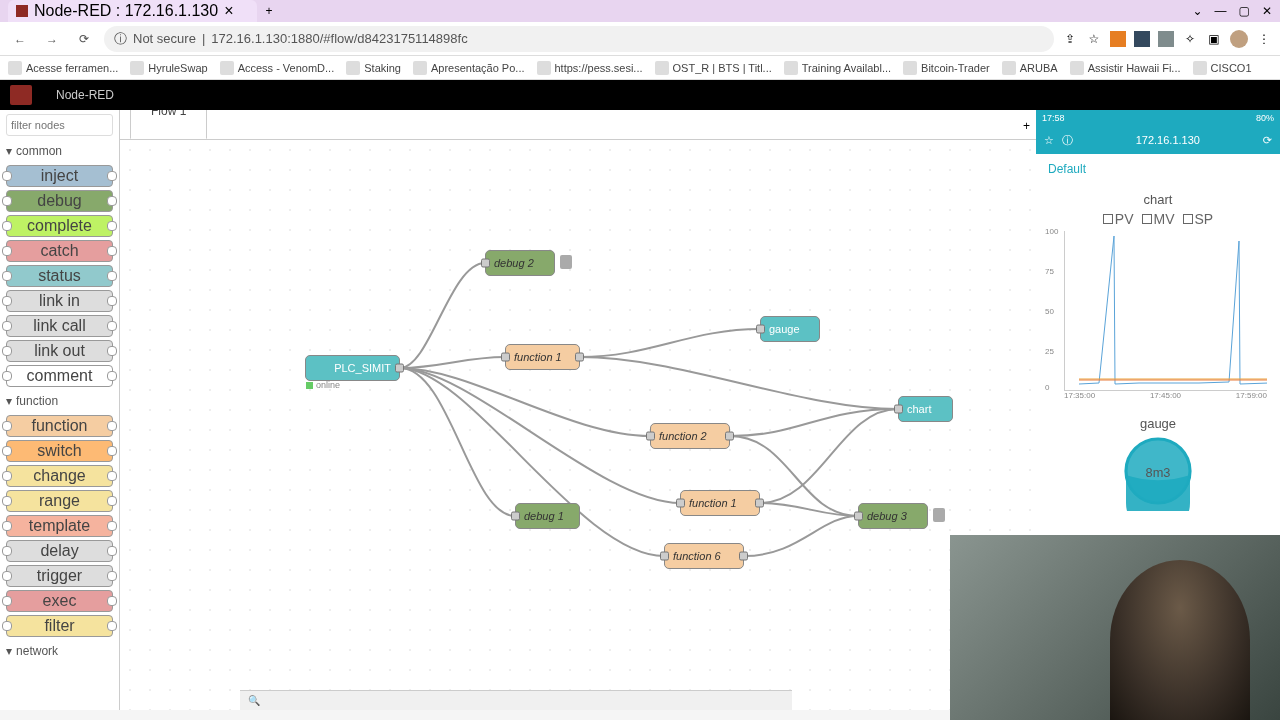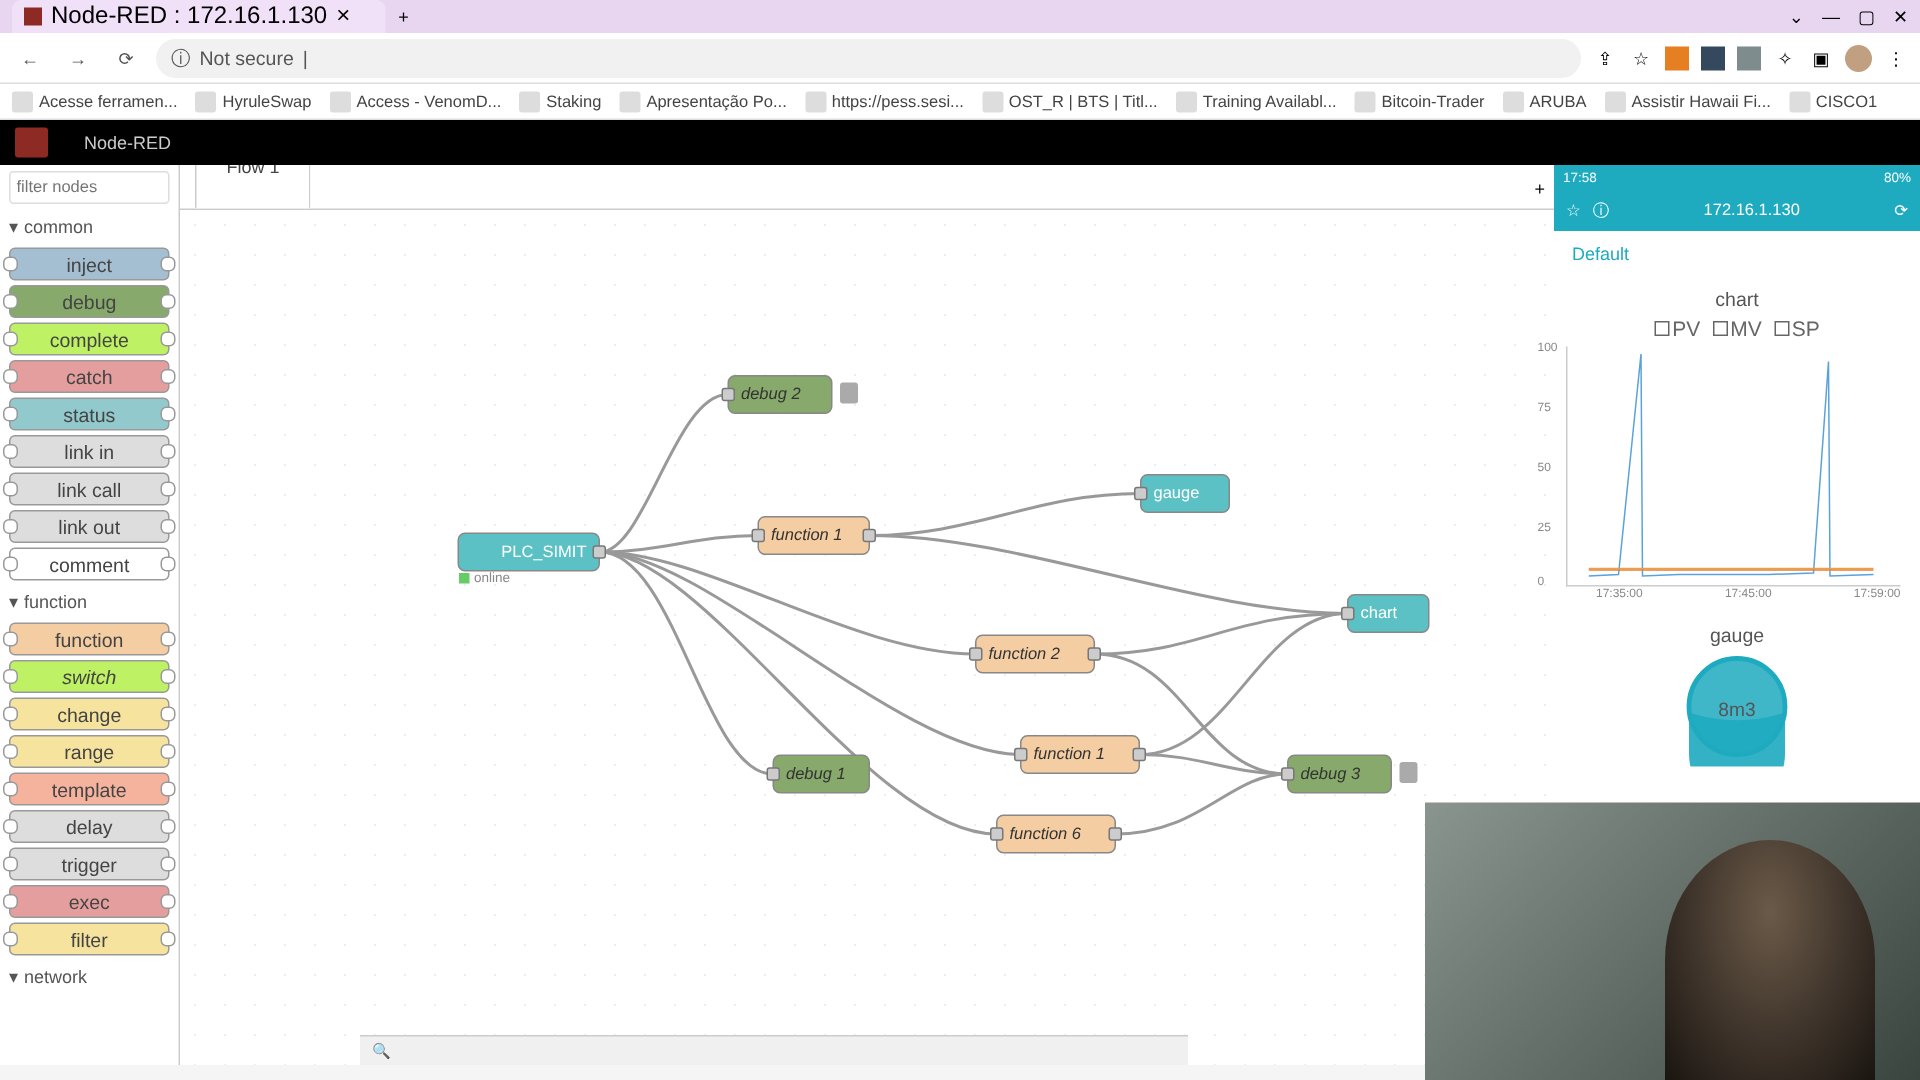--- a/index.html
+++ b/index.html
@@ -20,33 +20,33 @@
 .bm-ico { width: 14px; height: 14px; background: #ddd; border-radius: 2px; display: inline-block; }
 
 .app-header { height: 30px; background: #000; color: #ccc; display: flex; align-items: center; padding: 0 10px; gap: 24px; }
 .nr-logo { width: 22px; height: 20px; background: #8e2a24; border-radius: 2px; }
 
 .workspace { display: flex; height: calc(100% - 120px); position: relative; }
 
 .palette { width: 120px; background: #fff; border-right: 1px solid #ccc; overflow-y: auto; padding: 4px 6px; }
 .filter-box { width: 100%; height: 22px; border: 1px solid #ddd; border-radius: 3px; padding: 0 4px; font-size: 11px; color: #888; margin-bottom: 4px; }
 .cat-head { display: flex; align-items: center; gap: 4px; font-size: 12px; color: #555; padding: 4px 0; cursor: pointer; }
-.pnode { height: 22px; margin: 3px 0; border-radius: 4px; display: flex; align-items: center; justify-content: center; font-size: 13px; color: #444; border: 1px solid #999; position: relative; cursor: grab; }
+.pnode { height: 22px; margin: 3px 0; border-radius: 4px; display: flex; align-items: center; justify-content: center; font-size: 16px; color: #444; border: 1px solid #999; position: relative; cursor: grab; }
 .pnode::before, .pnode::after { content: ''; position: absolute; width: 8px; height: 8px; border-radius: 4px; background: #fff; border: 1px solid #999; top: 50%; transform: translateY(-50%); }
 .pnode::before { left: -5px; }
 .pnode::after { right: -5px; }
 .c-inject { background: #a5bfd2; }
 .c-debug { background: #87a96b; }
 .c-complete { background: #bef264; }
 .c-catch { background: #e59e9e; }
 .c-status { background: #91c9cc; }
 .c-link { background: #ddd; }
 .c-comment { background: #fff; }
 .c-function { background: #f5cda2; }
-.c-switch { background: #bef264; font-style: italic; }
+.c-switch { background: #fdba74; }
 .c-change { background: #f5e39e; }
 .c-range { background: #f5e39e; }
 .c-template { background: #f5b39e; }
 .c-delay { background: #ddd; }
 .c-trigger { background: #ddd; }
 .c-exec { background: #e59e9e; }
 .c-filter { background: #f5e39e; }
 
 .canvas-wrap { flex: 1; background: #fff; position: relative; overflow: hidden; }
 .tab-row { height: 30px; border-bottom: 1px solid #ccc; display: flex; align-items: flex-end; padding-left: 10px; }
@@ -81,21 +81,21 @@
 .phone-url { height: 28px; background: #1eaabf; display: flex; align-items: center; padding: 0 8px; color: #fff; gap: 8px; font-size: 11px; }
 .phone-home { height: 30px; background: #16b9d0; color: #fff; display: flex; align-items: center; padding: 0 12px; font-size: 14px; }
 .phone-default { padding: 8px 12px; color: #1eaabf; font-size: 12px; }
 .chart-pane { padding: 8px; text-align: center; }
 .chart-title { font-size: 13px; color: #555; margin-bottom: 4px; }
 .legend { display: flex; justify-content: center; gap: 8px; font-size: 14px; color: #666; margin-bottom: 4px; }
 .legend span::before { content: ''; display: inline-block; width: 8px; height: 8px; margin-right: 2px; border: 1px solid; }
 .lg-pv::before { border-color: #5aa3d8; }
 .lg-mv::before { border-color: #e8a33c; }
 .lg-sp::before { border-color: #e87d3c; }
-.chart-area { height: 160px; position: relative; border-left: 1px solid #ccc; border-bottom: 1px solid #ccc; margin-right: 5px; padding-left: 14px; }
+.chart-area { height: 160px; position: relative; border-left: 1px solid #ccc; border-bottom: 1px solid #ccc; margin-left: 20px; margin-right: 5px; padding-left: 14px; }
 .chart-area svg { width: 100%; height: 100%; }
 .y-labels { position: absolute; left: -20px; top: 0; height: 160px; font-size: 8px; color: #888; }
 .y-labels div { position: absolute; }
 .x-labels { display: flex; justify-content: space-between; font-size: 8px; color: #888; margin-left: 20px; margin-right: 5px; }
 .gauge-pane { text-align: center; padding: 8px; }
 .gauge-title { font-size: 13px; color: #555; }
 .gauge-svg { width: 80px; height: 80px; }
 .gauge-val { font-size: 16px; fill: #555; }
 .phone-nav { position: absolute; bottom: 0; left: 0; right: 0; }
 .phone-nav-row { height: 30px; display: flex; justify-content: space-around; align-items: center; border-top: 1px solid #eee; color: #888; font-size: 14px; }
@@ -124,20 +124,21 @@
 </div>
 
 <div class="addrbar">
   <div class="nav-btn">←</div>
   <div class="nav-btn">→</div>
   <div class="nav-btn">⟳</div>
   <div class="url-box">
     <span>ⓘ</span>
     <span>Not secure</span>
     <span>|</span>
+    <span>172.16.1.130:1880/#flow/d8423175114898fc</span>
   </div>
   <div class="addr-icon">⇪</div>
   <div class="addr-icon">☆</div>
   <div class="addr-icon" style="background:#e67e22;width:16px;height:16px;"></div>
   <div class="addr-icon" style="background:#34495e;width:16px;height:16px;"></div>
   <div class="addr-icon" style="background:#7f8c8d;width:16px;height:16px;"></div>
   <div class="addr-icon">✧</div>
   <div class="addr-icon">▣</div>
   <div class="addr-icon" style="background:#c0a080;width:18px;height:18px;border-radius:9px;"></div>
   <div class="addr-icon">⋮</div>

